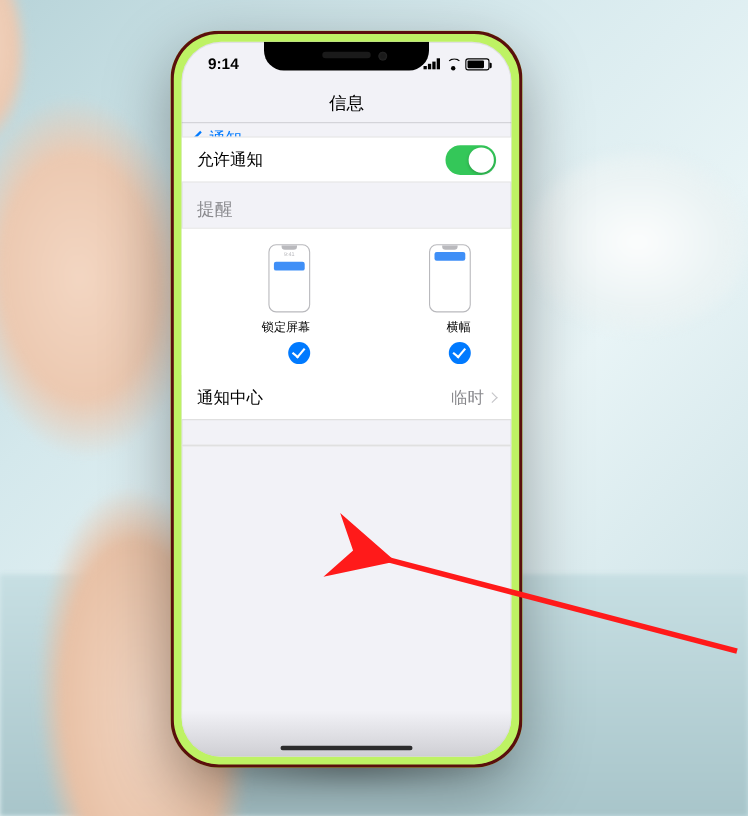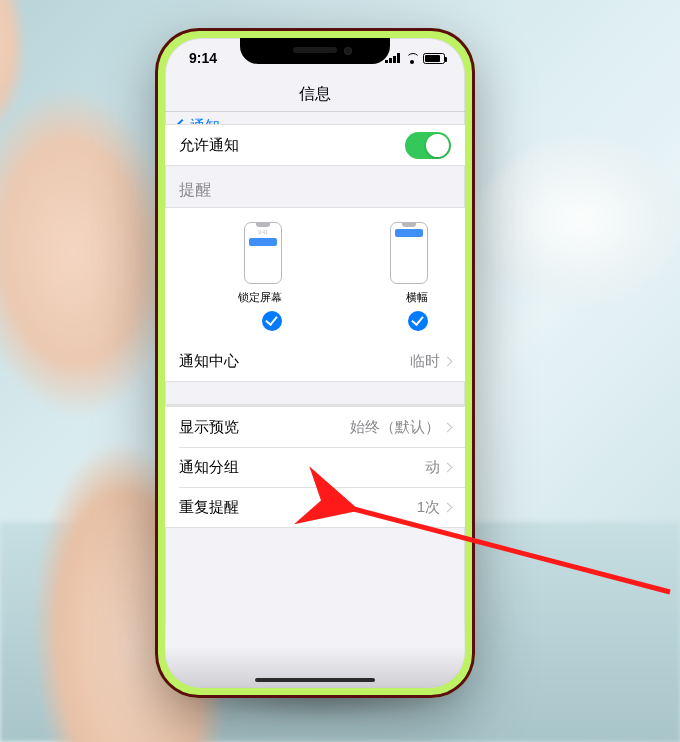--- a/index.html
+++ b/index.html
@@ -158,43 +158,20 @@
           </span>
         </div>
       </div>
 
       <div style="height:22px;"></div>
 
       <div class="cell-group">
       </div>
 
 
-      <div class="cell-group">
-        <div class="cell">
-          <span class="cell-label">显示预览</span>
-          <span class="cell-value">
-            <span>始终（默认）</span>
-            <span class="chev-right"></span>
-          </span>
-        </div>
-        <div class="cell">
-          <span class="cell-label">通知分组</span>
-          <span class="cell-value">
-            <span>动</span>
-            <span class="chev-right"></span>
-          </span>
-        </div>
-        <div class="cell">
-          <span class="cell-label">重复提醒</span>
-          <span class="cell-value">
-            <span>1次</span>
-            <span class="chev-right"></span>
-          </span>
-        </div>
-      </div>
 
       <div class="bottom-fade"></div>
     </div>
 
     <div class="home-ind"></div>
   </div>
 </div>
 
 <svg class="arrow" viewBox="0 0 410 310">
   <defs>

